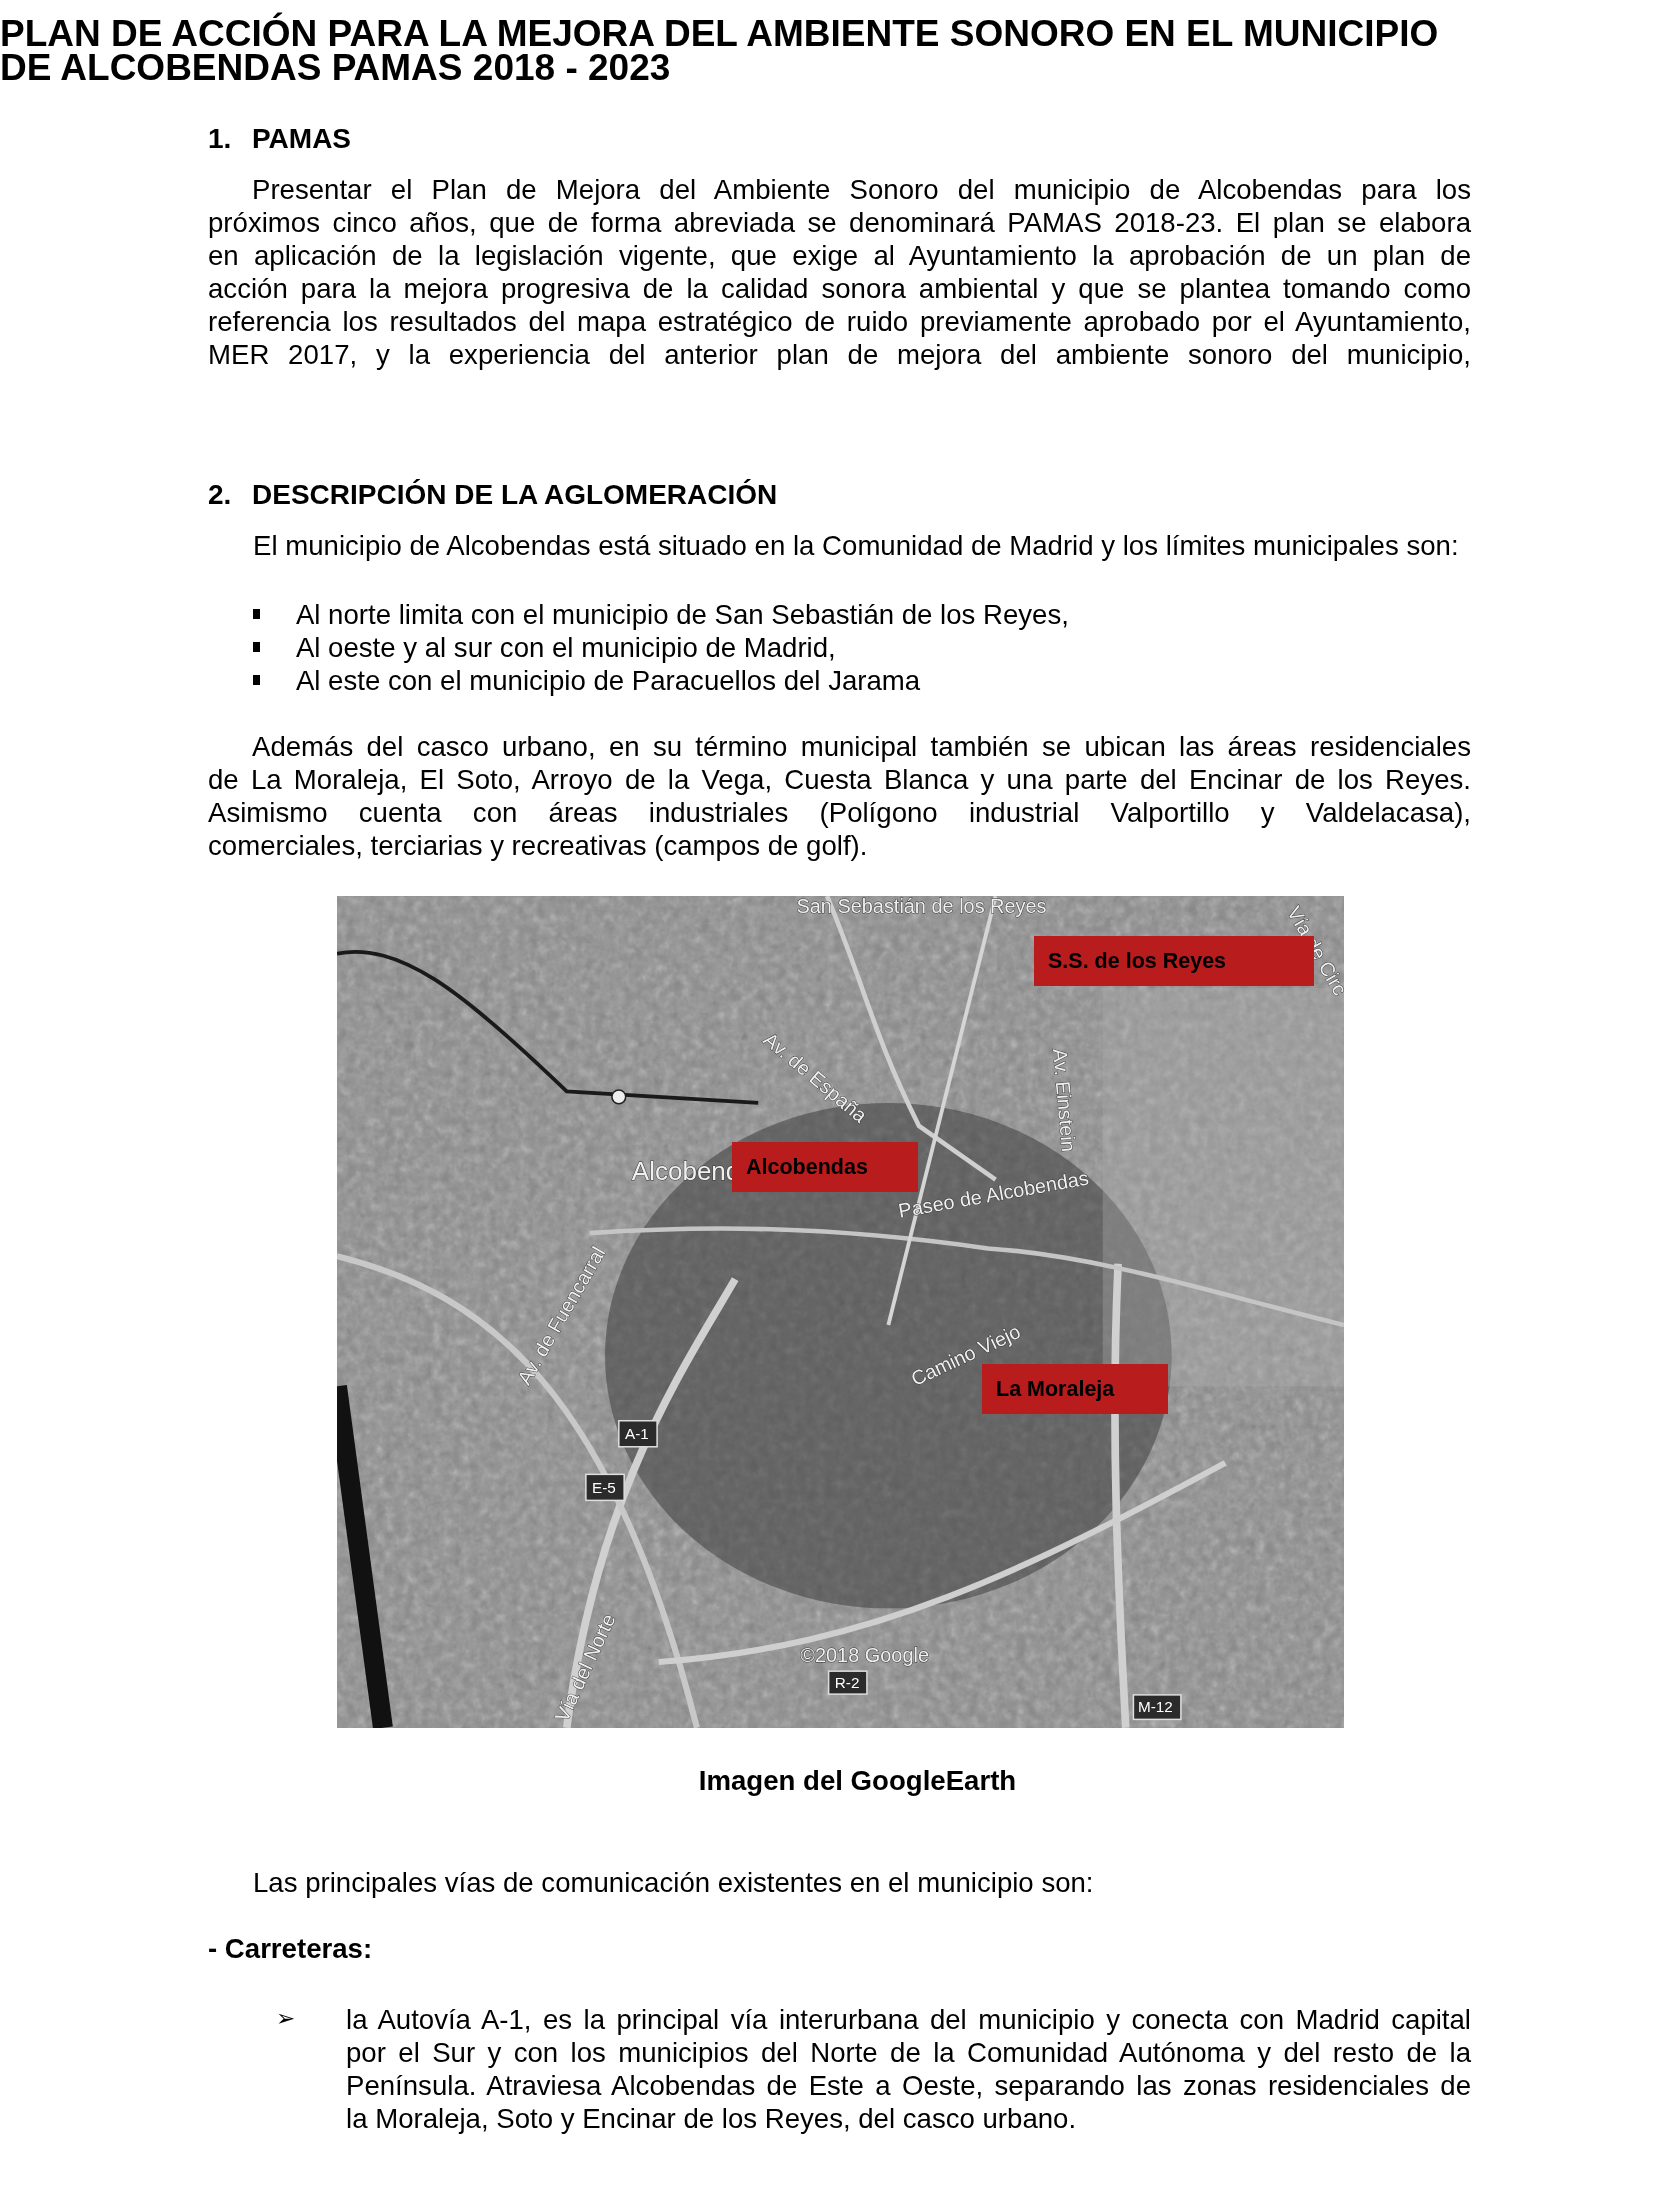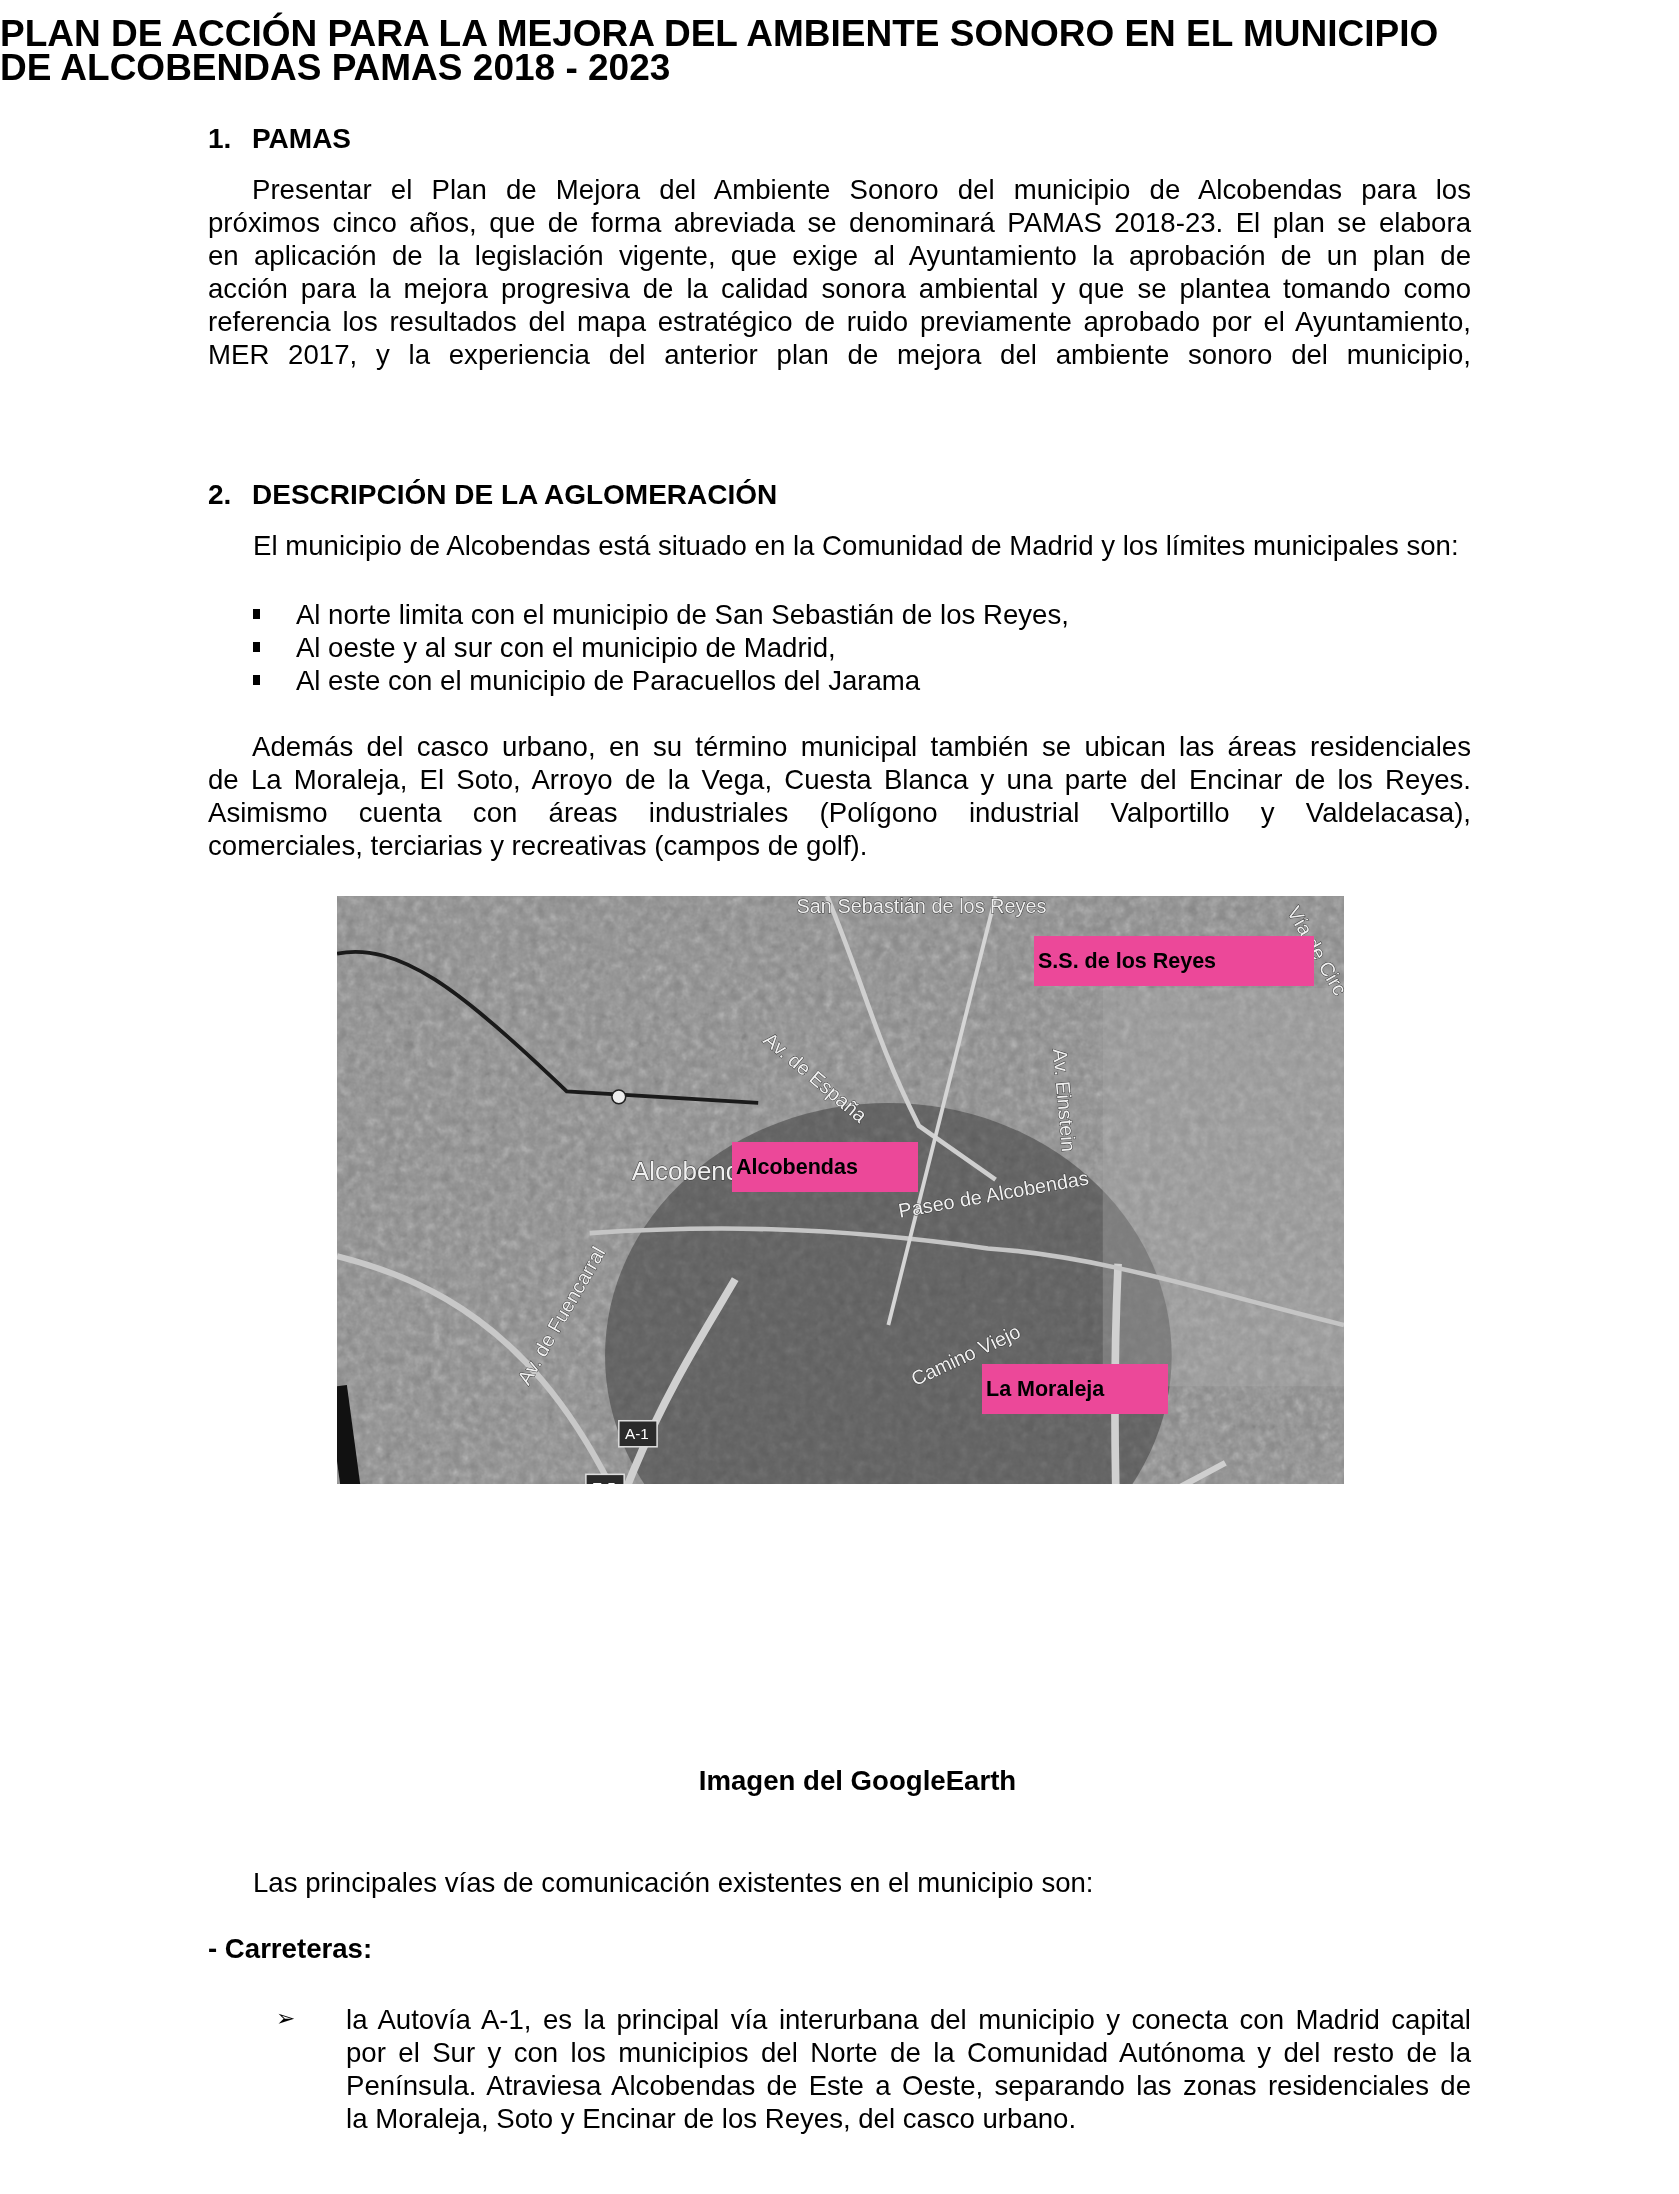--- a/index.html
+++ b/index.html
@@ -18,28 +18,28 @@
     font-size: 27.6px; line-height: 33px;
     text-align: justify; text-align-last: left;
   }
   .line { display: block; white-space: nowrap; }
   .just { text-align-last: justify; }
   .bullet-row { font-size: 27.6px; line-height: 33px; white-space: nowrap; }
   .sq { display: inline-block; width: 6.9px; height: 10px; background: #000; vertical-align: middle; margin-right: 36px; position: relative; top: -2.3px; }
 
   
   #map {
-    left: 337px; top: 896px; width: 1007px; height: 588px;
+    left: 337px; top: 896px; width: 1007px; height: 832px;
     background: #7a7a7a; overflow: hidden;
   }
   #map svg { position: absolute; left: 0; top: 0; }
   .map-label {
-    position: absolute; background: #ec4899;
+    position: absolute; background: #b91c1c;
     font-weight: bold; font-size: 21.5px; display: flex; align-items: center;
-    padding-left: 4px; box-sizing: border-box;
+    padding-left: 14px; box-sizing: border-box;
   }
   .road-text {
     font-family: "Liberation Sans", sans-serif; font-size: 26px; fill: #f0f0f0;
     stroke: #333; stroke-width: 1.2px; paint-order: stroke;
   }
   .shield rect { fill: #2b2b2b; stroke: #ddd; stroke-width: 2; }
   .shield text { fill: #fff; font-family: "Liberation Sans", sans-serif; font-size: 20px; }
   .caption { left: 0; width: 1679px; text-align: center; font-weight: bold; font-size: 27.6px; }
 </style>
 </head>

